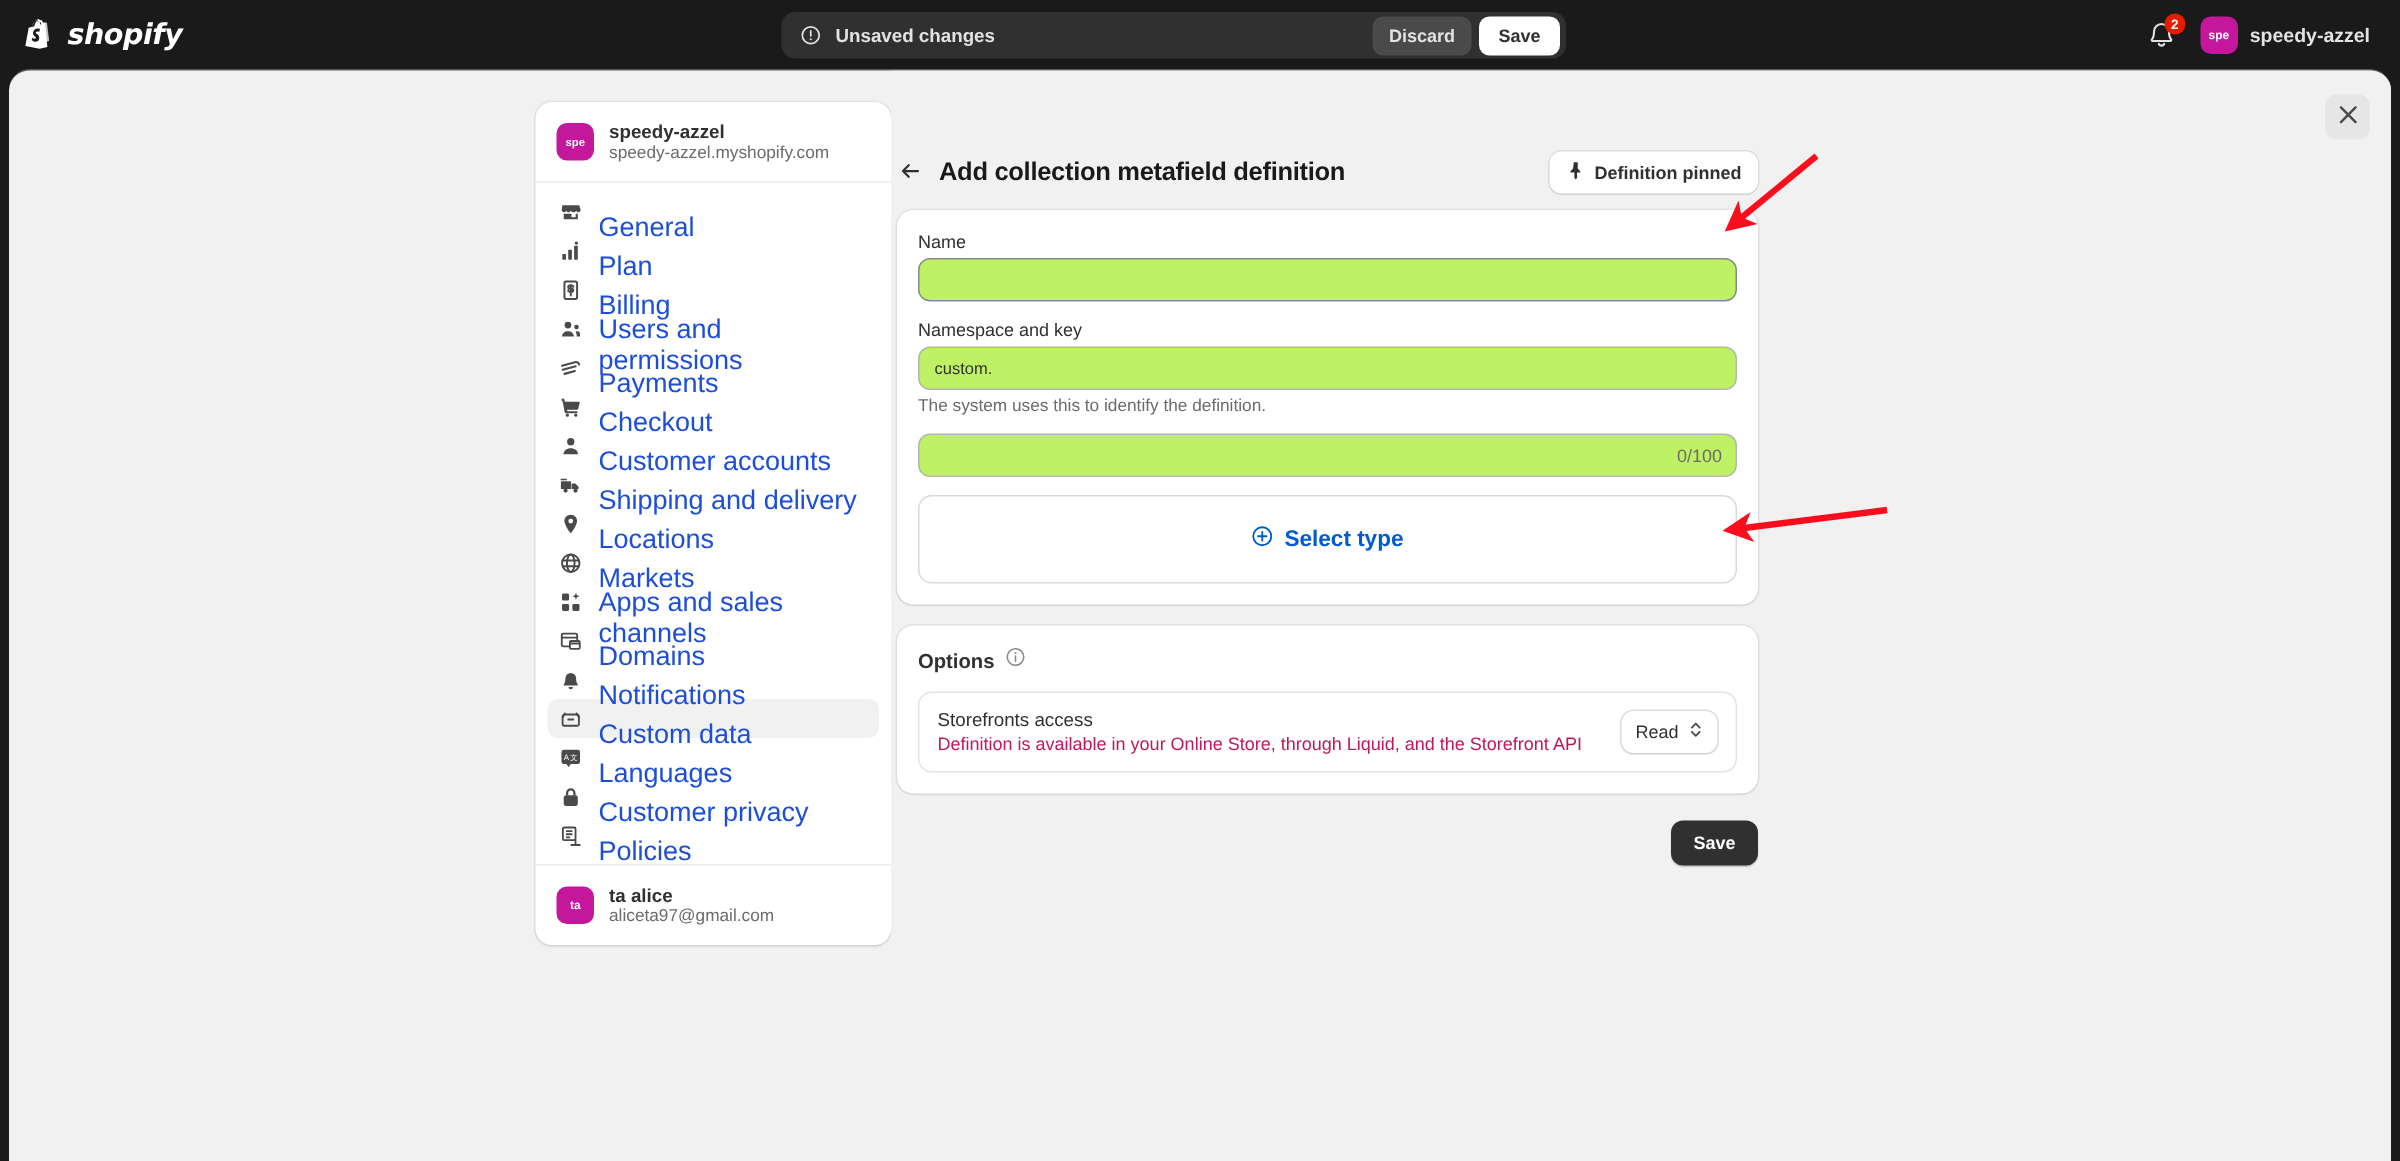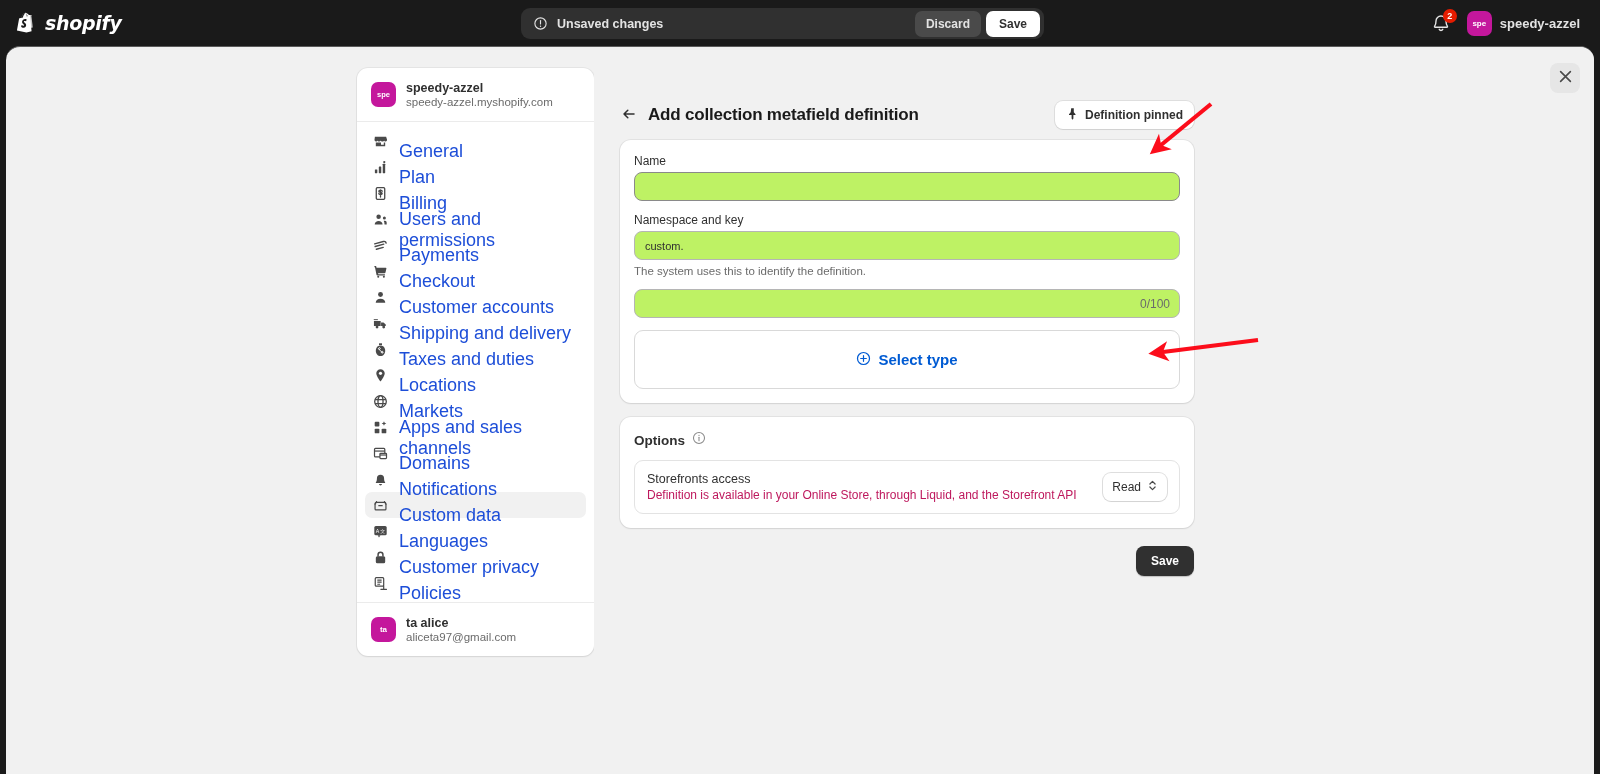--- a/index.html
+++ b/index.html
@@ -148,21 +148,21 @@
     display: flex; align-items: center; justify-content: center;
   }
   .nav-user-name { font-size: 12.5px; font-weight: 700; color: #303030; }
   .nav-user-email { font-size: 11.5px; color: #6b6b6b; }
 
   
   .content {
     position: absolute; left: 588px; top: 0;
     width: 1000px; height: 728px;
     background: #f1f1f1;
-    padding-left: 26px;
+    padding-left: 4px;
   }
   .page-head {
     display: flex; align-items: center;
     margin-top: 54px; width: 574px;
   }
   .back-btn {
     background: transparent; border: none; cursor: pointer;
     width: 24px; height: 24px; display: flex;
     align-items: center; justify-content: center;
     margin-right: 7px; margin-left: -3px;
@@ -418,30 +418,20 @@
           <svg viewBox="0 0 16 16" fill="#4a4a4a">
               <path d="M1 5.2h7.2v5.4H1zM8.6 6.8h2.6l2.4 2.2v1.6H8.6z"></path>
               <circle cx="4.3" cy="11.8" r="1.5"></circle>
               <circle cx="11.4" cy="11.8" r="1.5"></circle>
               <path d="M.8 3.4h4.4v1H.8z"></path>
             </svg>
         </span>
         <span class="nav-item-label">Shipping and delivery</span>
       </div>
 
-      <div class="nav-item">
-        <span class="nav-ico">
-          <svg viewBox="0 0 16 16" fill="#4a4a4a">
-              <path d="M6.4 1.4h3.2v1.8H6.4z"></path>
-              <path d="M8 3.6c3 0 5 2.4 5 5.6S11 15 8 15s-5-2.6-5-5.8 2-5.6 5-5.6z"></path>
-              <path d="M5.8 7.2l4.4 4.4M6.2 7.6a.9.9 0 101.3-1.3.9.9 0 00-1.3 1.3zM9.2 11.6a.9.9 0 101.3-1.3.9.9 0 00-1.3 1.3z" stroke="#ffffff" stroke-width="1" fill="none"></path>
-            </svg>
-        </span>
-        <span class="nav-item-label">Taxes and duties</span>
-      </div>
 
       <div class="nav-item">
         <span class="nav-ico">
           <svg viewBox="0 0 16 16" fill="#4a4a4a">
               <path d="M8 1.2c-2.5 0-4.5 2-4.5 4.5 0 3.2 4.5 8.8 4.5 8.8s4.5-5.6 4.5-8.8c0-2.5-2-4.5-4.5-4.5z"></path>
               <circle cx="8" cy="5.7" r="1.7" fill="#ffffff"></circle>
             </svg>
         </span>
         <span class="nav-item-label">Locations</span>
       </div>

